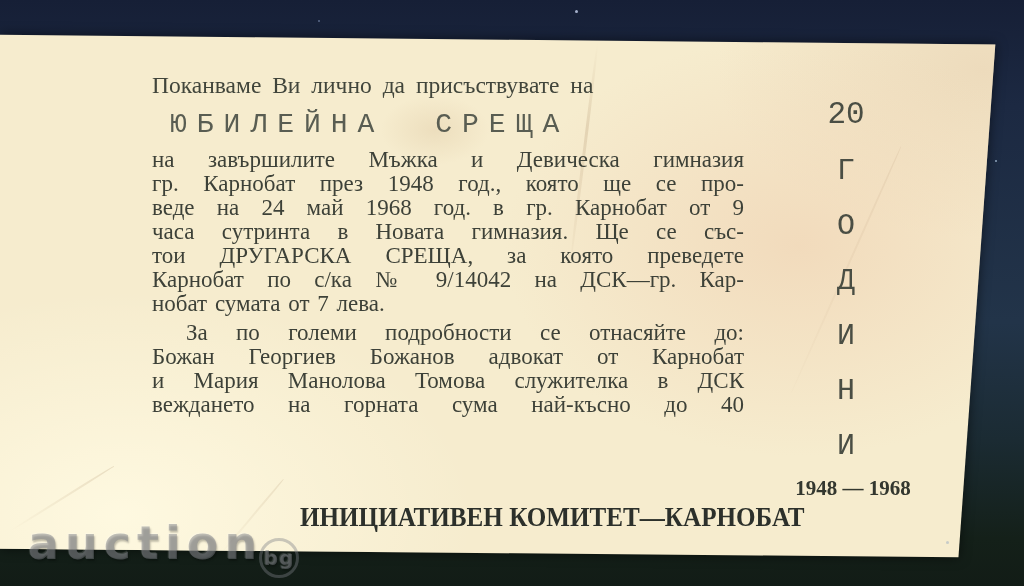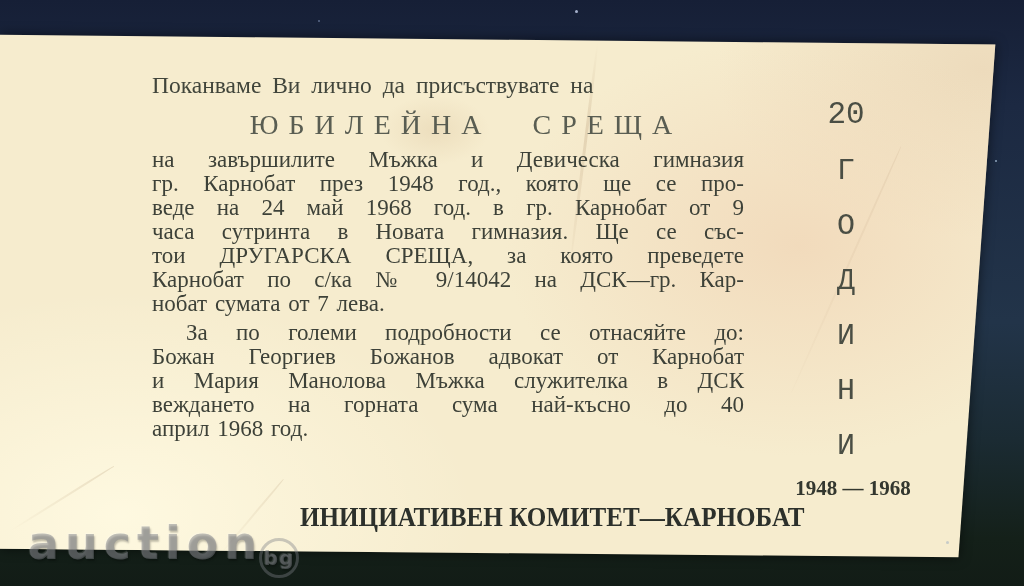--- a/index.html
+++ b/index.html
@@ -25,22 +25,22 @@
       background:linear-gradient(to bottom,rgba(198,170,138,0.22),rgba(198,170,138,0.04));}
   .c3{left:62px;top:438px;width:2px;height:120px;transform:rotate(58deg);
       background:linear-gradient(to bottom,rgba(190,165,130,0.30),rgba(190,165,130,0.02));}
   .c4{left:252px;top:468px;width:2px;height:95px;transform:rotate(40deg);
       background:linear-gradient(to bottom,rgba(190,165,130,0.25),rgba(190,165,130,0.02));}
   .stain{position:absolute;left:380px;top:95px;width:110px;height:70px;border-radius:50%;
       background:radial-gradient(ellipse at center,rgba(212,186,146,0.28),rgba(212,186,146,0) 70%);}
 
   .intro{position:absolute;left:152px;top:72px;width:592px;text-align:left;
       font-size:23.5px;color:#41453b;word-spacing:5px;}
-  .title{position:absolute;left:170px;top:109px;width:592px;text-align:center;
-      font-family:Liberation Serif, serif;font-weight:400;font-size:28px;
+  .title{position:absolute;left:170px;top:109px;width:592px;
+      font-family:Liberation Mono, monospace;font-weight:400;font-size:28px;
       letter-spacing:10px;word-spacing:24px;color:#595d52;}
   .bodytext{position:absolute;left:152px;top:148px;width:592px;
       font-size:23px;line-height:24px;color:#3d4138;word-spacing:2px;}
   .line{width:100%;}
   .jl{text-align:justify;text-align-last:justify;}
   .ll{text-align:left;}
   .ind{text-indent:34px;}
   .pgap{margin-top:5px;}
   .footer{position:absolute;left:300px;top:502px;
       font-size:27px;font-weight:bold;color:#2c302b;letter-spacing:0;
@@ -87,23 +87,22 @@
       <div class="bodytext" id="bodytext">
           <div class="line jl">на завършилите  Мъжка и Девическа гимназия</div>
           <div class="line jl">гр. Карнобат през 1948 год., която ще се про-</div>
           <div class="line jl">веде на 24 май 1968 год.  в гр. Карнобат от 9</div>
           <div class="line jl">часа сутринта в Новата гимназия.  Ще се със-</div>
           <div class="line jl">тои ДРУГАРСКА СРЕЩА, за която преведете</div>
           <div class="line jl">Карнобат по с/ка № 9/14042 на ДСК—гр. Кар-</div>
           <div class="line ll">нобат сумата от 7 лева.</div>
           <div class="line jl ind pgap">За по големи  подробности се отнасяйте до:</div>
           <div class="line jl">Божан Георгиев Божанов адвокат от Карнобат</div>
-          <div class="line jl">и Мария Манолова Мъжка служителка в ДСК</div>
+          <div class="line jl">и Мария Манолова Томова служителка в ДСК</div>
           <div class="line jl">веждането на  горната  сума най-късно до 40</div>
-          <div class="line ll">април 1968 год.</div>
         </div>
 
       <div class="footer">ИНИЦИАТИВЕН КОМИТЕТ—КАРНОБАТ</div>
 
       <div class="side-number">20</div>
       <div class="side-letters" id="side-letters">
           <span>Г</span>
           <span>О</span>
           <span>Д</span>
           <span>И</span>

